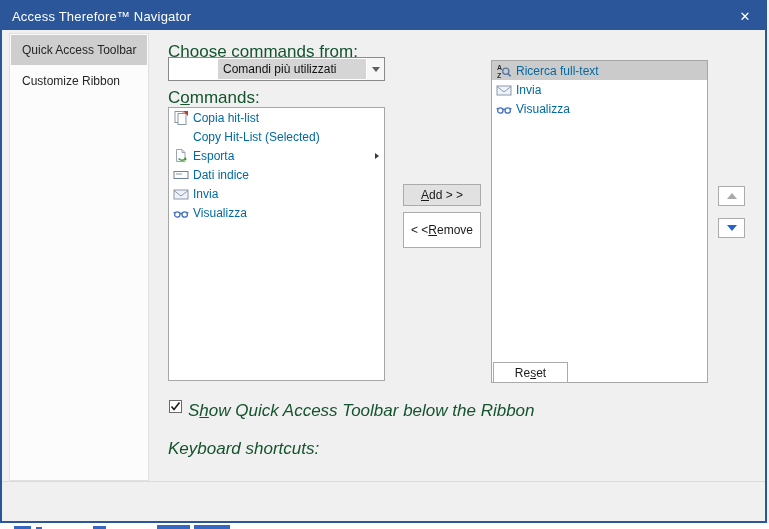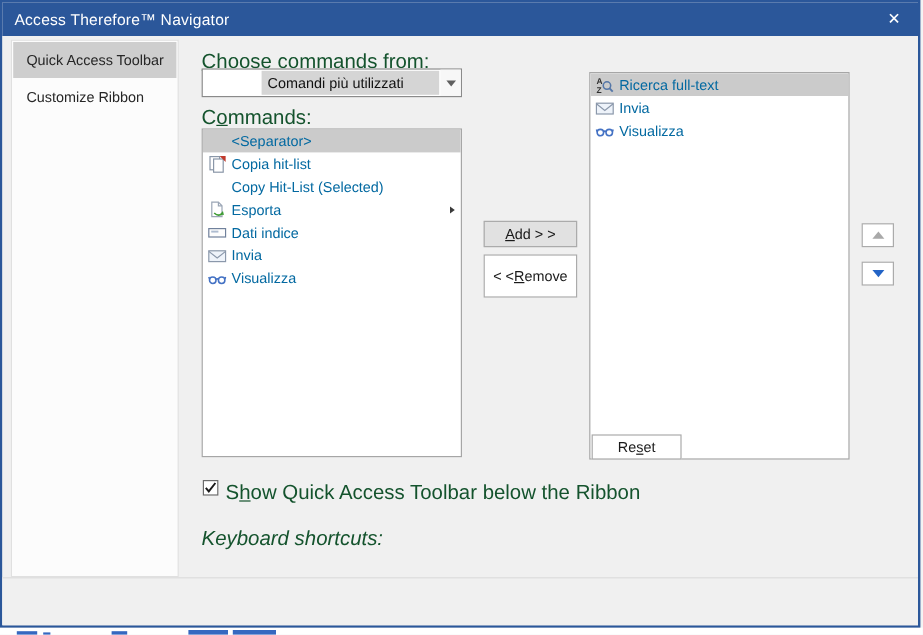--- a/index.html
+++ b/index.html
@@ -108,24 +108,20 @@
       <div class="combo">
         <div class="val">Comandi più utilizzati</div>
         <div class="arrow-zone">
           <span class="tri-dn-sm"></span>
         </div>
       </div>
 
       <div class="lbl" style="left:166px;top:58px;">C<u>o</u>mmands:</div>
 
       <div class="listbox" id="commandsList">
-          <div class="list-row selected">
-            <span class="row-icon"></span>
-            <span class="row-label">&lt;Separator&gt;</span>
-          </div>
           <div class="list-row">
             <span class="row-icon">
               <svg width="16" height="16" viewBox="0 0 16 16">
                 <rect x="2" y="1.5" width="8" height="11" fill="#fff" stroke="#8a97a8"></rect>
                 <rect x="5" y="3.5" width="8" height="11" fill="#fff" stroke="#8a97a8"></rect>
                 <polygon points="10,1 15,1 15,6" fill="#c0392b"></polygon>
               </svg>
             </span>
             <span class="row-label">Copia hit-list</span>
           </div>
@@ -222,21 +218,21 @@
       </div>
       <div class="btn enabled" id="downBtn">
         <span class="tri-dn"></span>
       </div>
 
       <div class="checkbox">
         <svg id="checkmark" width="11" height="11" viewBox="0 0 11 11" style="visibility: visible;">
           <polyline points="1.5,5.5 4,8.5 9.5,1.5" fill="none" stroke="#1a1a1a" stroke-width="1.6"></polyline>
         </svg>
       </div>
-      <div class="lbl" style="left:186px;top:371px;">S<u>h</u>ow Quick Access Toolbar below the Ribbon</div>
+      <div class="lbl" style="left:186px;top:371px;font-style:italic;">S<u>h</u>ow Quick Access Toolbar below the Ribbon</div>
 
       <div class="lbl" style="left:166px;top:409px;font-style:italic;">Keyboard shortcuts:</div>
 
       <div class="footer">
         
         
       </div>
 
     </div>
   </div>

